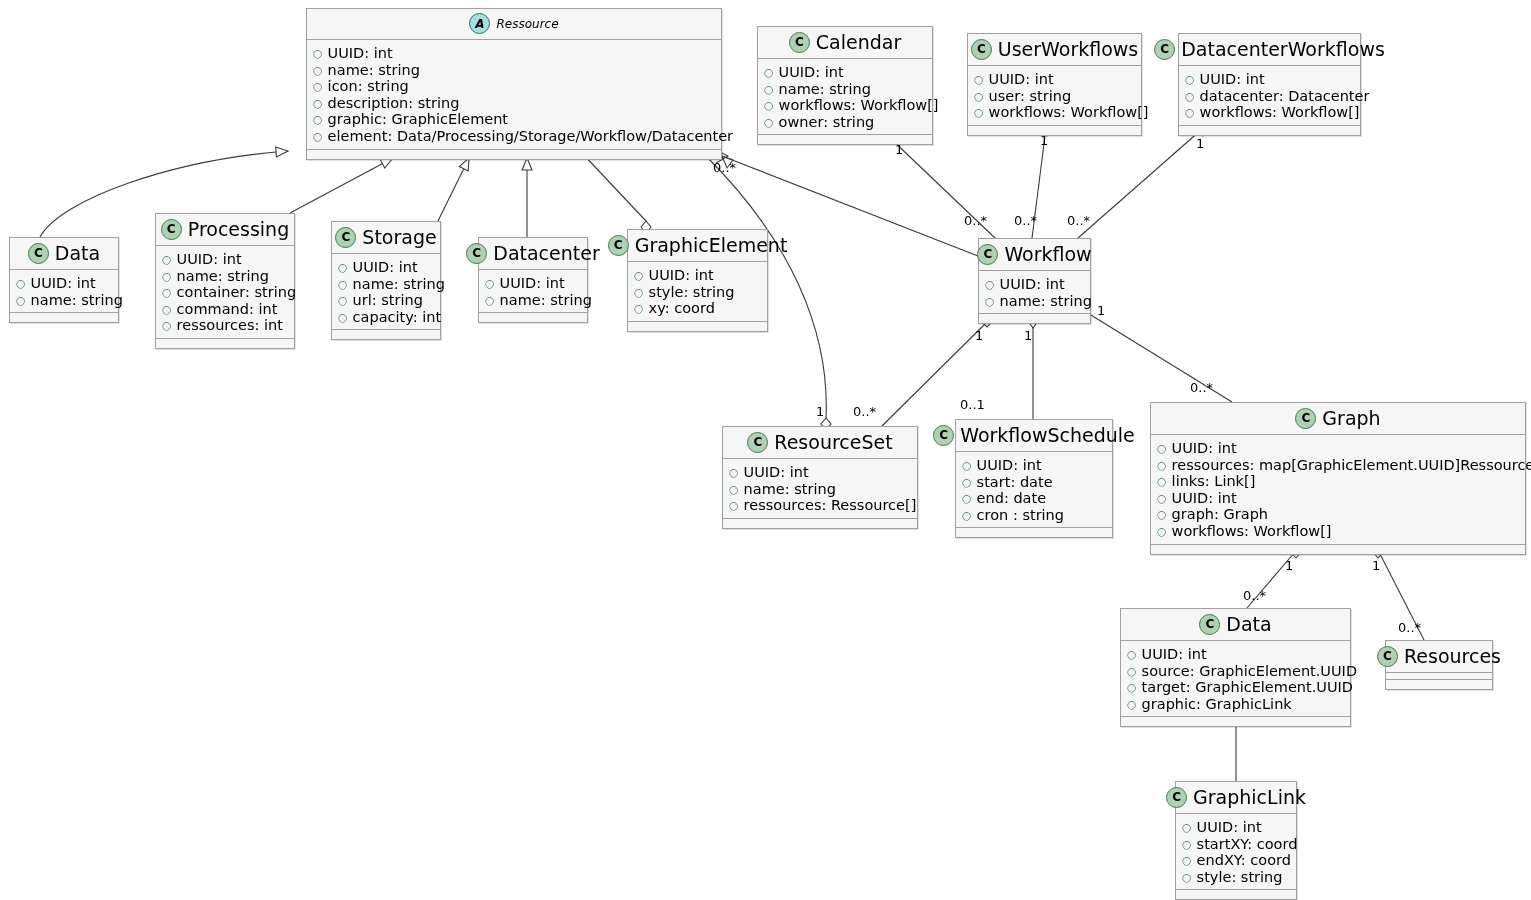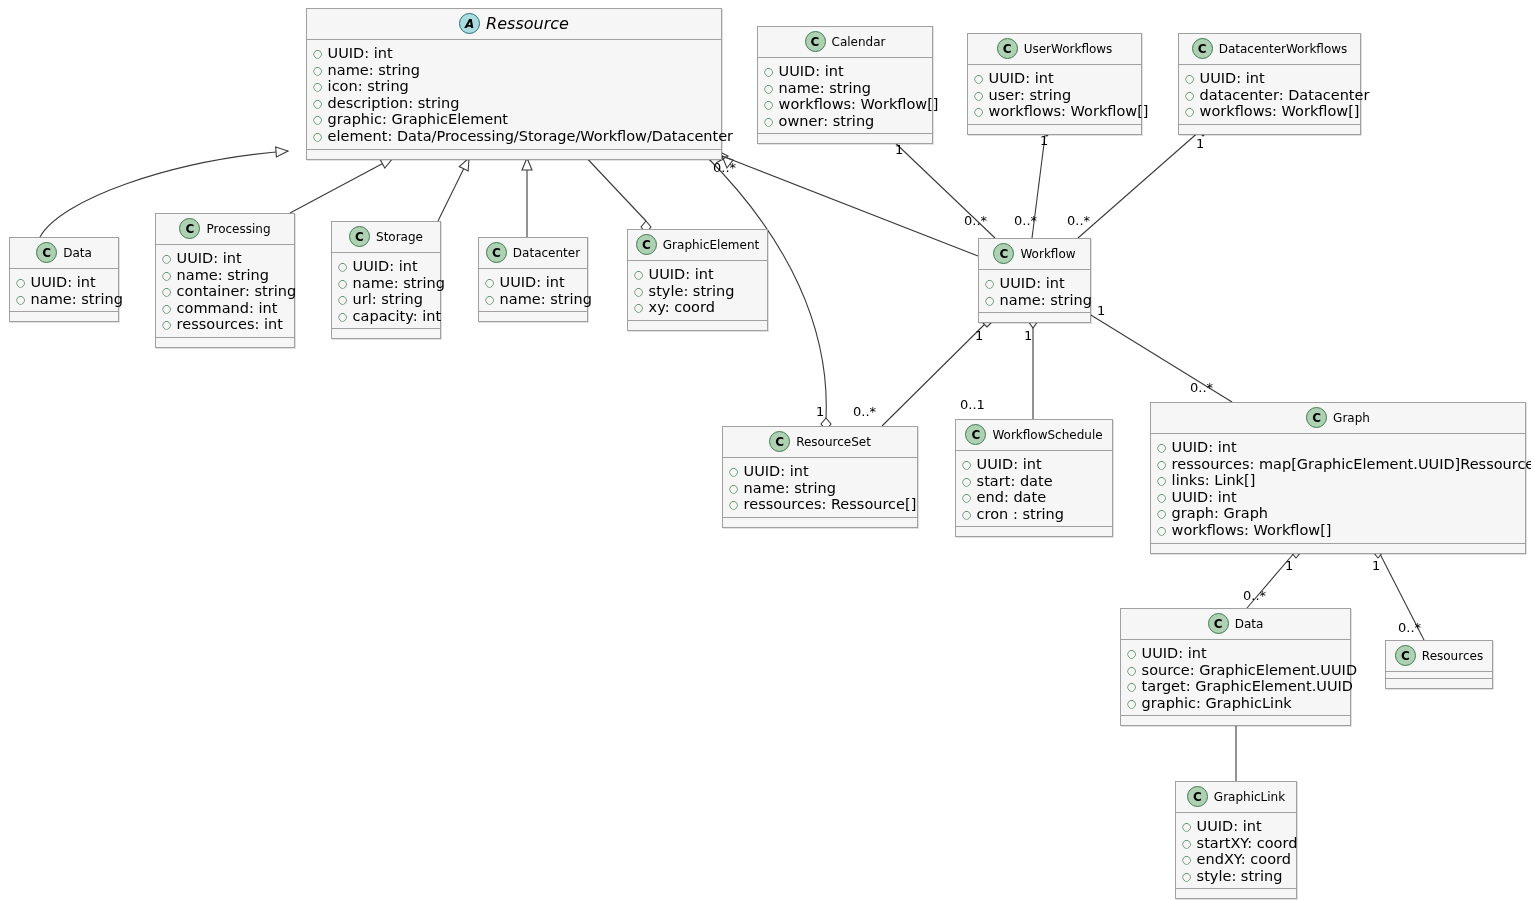--- a/index.html
+++ b/index.html
@@ -26,22 +26,22 @@
   }
   .uml-header.tight{padding-left:4px;padding-right:4px;}
   .badge{
     width:19px;height:19px;border-radius:50%;
     display:inline-flex;align-items:center;justify-content:center;
     font-size:12px;font-weight:bold;line-height:1;
     flex:0 0 auto;
   }
   .badge-c{background:#add1b2;border:1px solid #3f7a4f;color:#000;}
   .badge-a{background:#a9dcdf;border:1px solid #2c6e75;color:#000;font-style:italic;}
-  .cls-name{font-size:12px;color:#000;white-space:nowrap;}
-  .cls-name.abstract{font-style:italic;font-size:16px;}
+  .cls-name{font-size:19px;color:#000;white-space:nowrap;}
+  .cls-name.abstract{font-style:italic;font-size:12px;}
 
   .uml-body{
     padding:5px 6px 4px 6px;
     background:#f6f6f6;
     border-bottom:1px solid #a0a0a0;
   }
   .uml-body.empty{padding:3px 6px;}
   .uml-footer{height:9px;background:#f6f6f6;}
   .attr{
     display:flex;align-items:baseline;gap:5px;

